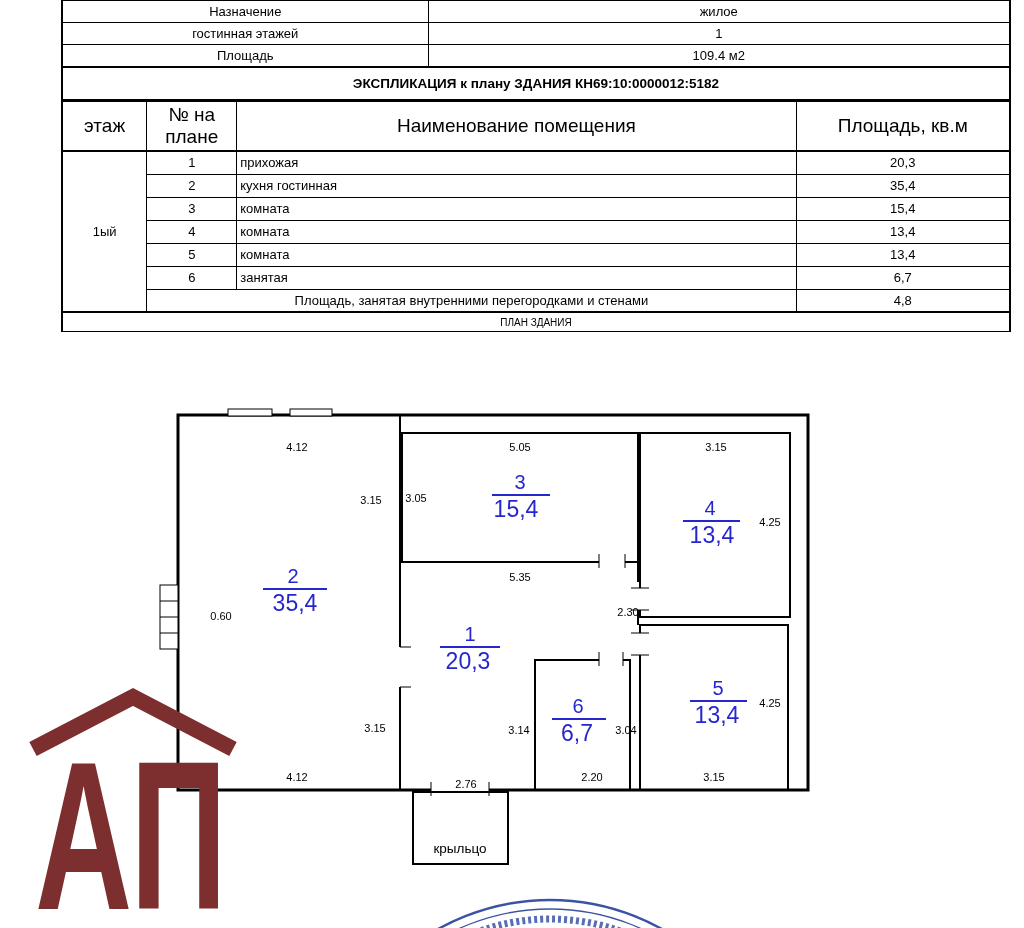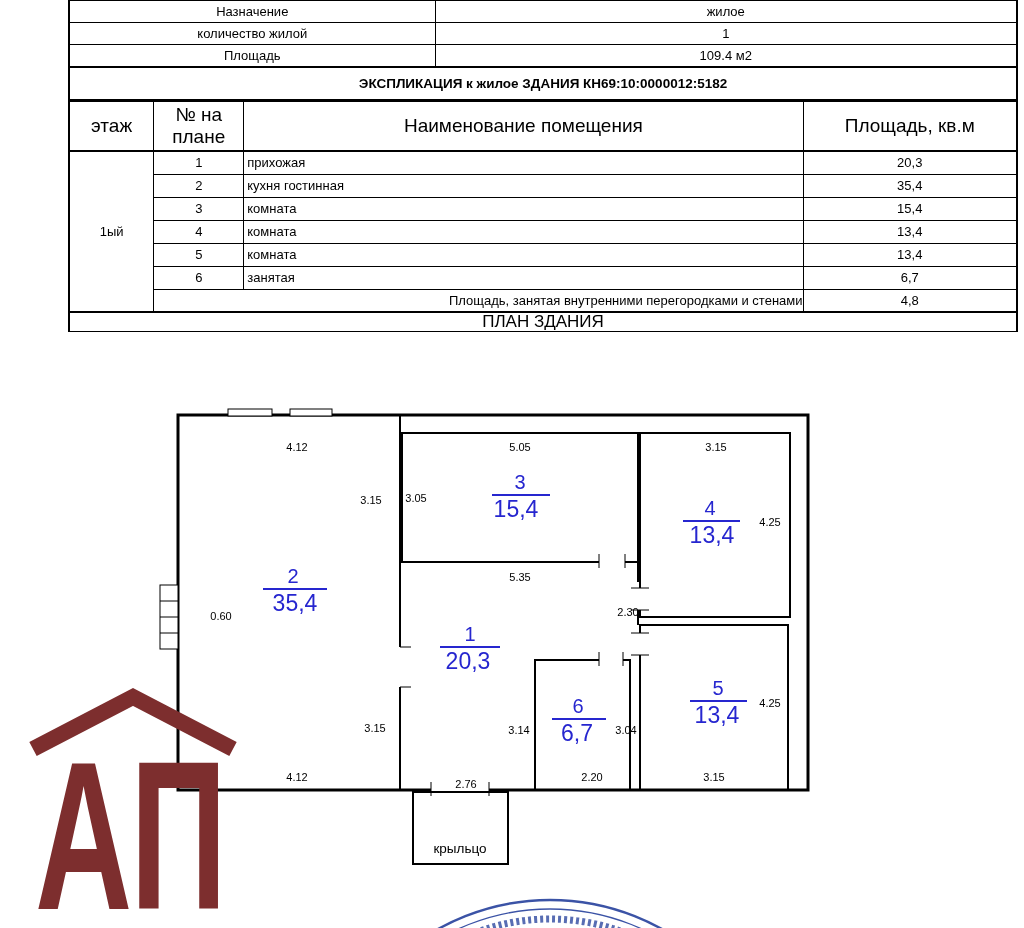--- a/index.html
+++ b/index.html
@@ -1,73 +1,73 @@
 <!DOCTYPE html>
 <html><head>
 <meta charset="utf-8">
 <style>
   *{margin:0;padding:0;box-sizing:border-box}
   html,body{width:1024px;height:928px}
   body{
     position:relative;background:#fff;color:#000;overflow:hidden;
     font-family:"Liberation Sans",sans-serif;
   }
-  .doc{position:absolute;left:68px;top:0;width:950px}
+  .doc{position:absolute;left:61px;top:0;width:950px}
   table{border-collapse:collapse;width:100%;table-layout:fixed}
 
   
   .info-table{border:2px solid #000;border-top:none}
   .info-table td{border:1px solid #000;height:22px;font-size:13px;text-align:center;vertical-align:middle;overflow:hidden}
   .info-table td.lbl{width:366px}
   .info-table td.val{font-weight:400}
 
   
   .title-row{border:2px solid #000;border-top:none;height:33px;display:flex;align-items:center;justify-content:center;font-weight:700;font-size:13.5px}
 
   
   .exp-table{border:2px solid #000;border-top:none}
   .exp-table th{font-weight:400;font-size:19px;border:1px solid #000;height:50px;vertical-align:middle;text-align:center;padding:0 8px}
   .exp-table thead th{border-bottom:2px solid #000}
   .exp-table td{border:1px solid #000;font-size:13px;height:23px;vertical-align:middle;overflow:hidden}
   .c-num,.c-area,.c-floor{text-align:center}
   .c-room{text-align:left;padding-left:3px}
-  .f-room{text-align:right;padding-left:0}
-
-  .plan-title{height:19px;border-left:2px solid #000;border-right:2px solid #000;border-bottom:1px solid #000;display:flex;align-items:center;justify-content:center;font-size:17px}
+  .f-room{text-align:center;padding-left:0}
+
+  .plan-title{height:19px;border-left:2px solid #000;border-right:2px solid #000;border-bottom:1px solid #000;display:flex;align-items:center;justify-content:center;font-size:10px}
 
   .plan-svg{position:absolute;left:0;top:392px}
   .plan-svg text{font-family:"Liberation Sans",sans-serif}
   .dim{font-size:11px;fill:#000}
   .room-num{font-size:20px;fill:#2626cf}
   .room-area{font-size:23px;fill:#2626cf}
   .porch-text{font-size:13.5px;fill:#000}
 </style>
 </head>
 <body>
 
 <div class="doc">
 
   <table class="info-table">
     <tbody>
         <tr>
       <td class="lbl">Назначение</td>
       <td class="val">жилое</td>
     </tr>
     <tr>
-      <td class="lbl">количество жилой</td>
+      <td class="lbl">гостинная этажей</td>
       <td class="val">1</td>
     </tr>
     <tr>
       <td class="lbl">Площадь</td>
       <td class="val">109.4 м2</td>
     </tr>
   </tbody>
     </table>
 
-  <div class="title-row">ЭКСПЛИКАЦИЯ к жилое ЗДАНИЯ КН69:10:0000012:5182</div>
+  <div class="title-row">ЭКСПЛИКАЦИЯ к плану ЗДАНИЯ КН69:10:0000012:5182</div>
 
   <table class="exp-table">
     <colgroup>
       <col style="width:80px">
         <col style="width:85px">
         <col style="width:528px">
         <col style="width:202px">
     </colgroup>
     <thead>
       <tr>

